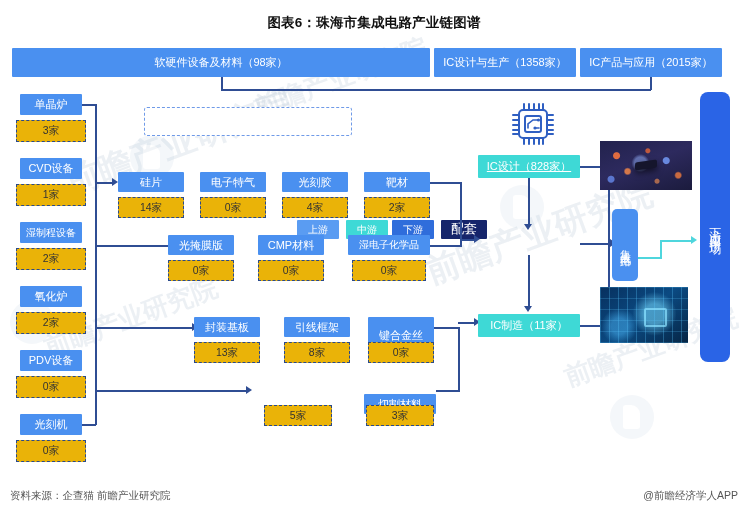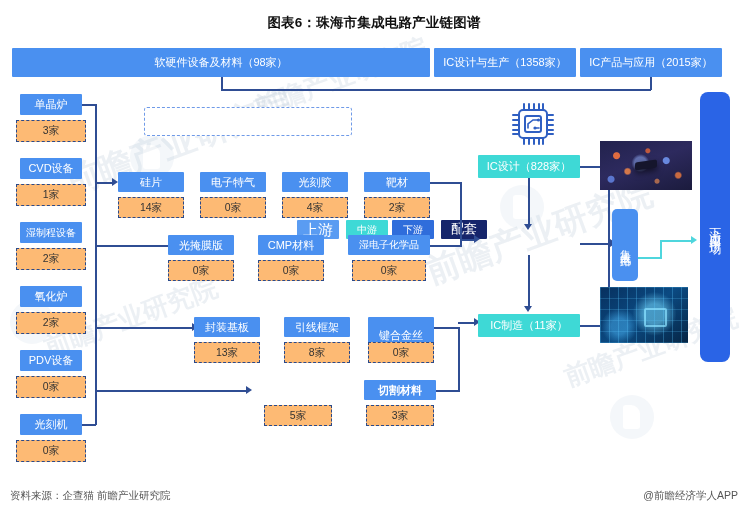--- a/index.html
+++ b/index.html
@@ -34,21 +34,21 @@
       border-radius:1px;color:#fff;font-size:11px;line-height:1.15;}
   .pill.blue{background:#4a90f0;}
   .pill.blue2{background:#5a9cf2;}
   .pill.cyan{background:#3ed9d6;}
   .pill.royal{background:#2f6ddb;}
   .pill.navy{background:#16256b;}
 
   
   .cnt{position:absolute;box-sizing:border-box;display:flex;
       align-items:center;justify-content:center;
-      border:1px dashed #2b4a8a;background:#fdba74;
+      border:1px dashed #2b4a8a;background:#eab308;
       color:#333;font-size:10.5px;}
 
   
   #legend{position:absolute;box-sizing:border-box;
       border:1px dashed #6f9ae8;border-radius:3px;background:#fff;}
 
   
   .ln{position:absolute;background:#2f4d93;}
   .ln.h{height:1.5px;}
   .ln.v{width:1.5px;}
@@ -132,21 +132,21 @@
 
   <div class="pill blue" style="left:12px;top:48px;width:418px;height:29px;">软硬件设备及材料（98家）</div>
   <div class="pill blue" style="left:434px;top:48px;width:142px;height:29px;">IC设计与生产（1358家）</div>
   <div class="pill blue" style="left:580px;top:48px;width:142px;height:29px;">IC产品与应用（2015家）</div>
 
   <div class="ln v" style="left:221px;top:77px;height:13px;"></div>
   <div class="ln h" style="left:221px;top:89px;width:430px;"></div>
   <div class="ln v" style="left:650px;top:77px;height:13px;"></div>
 
   <div id="legend" style="left:144px;top:107px;width:208px;height:29px;">
-    <div class="pill blue2" style="left:152px;top:112px;width:42px;height:19px;font-size:15px;">上游</div>
+    <div class="pill blue2" style="left:152px;top:112px;width:42px;height:19px;font-size:10px;">上游</div>
     <div class="pill cyan" style="left:201px;top:112px;width:42px;height:19px;font-size:10px;">中游</div>
     <div class="pill royal" style="left:247px;top:112px;width:42px;height:19px;font-size:10px;">下游</div>
     <div class="pill navy" style="left:296px;top:112px;width:46px;height:19px;font-size:13px;">配套</div>
   </div>
 
   <div class="pill blue" style="left:20px;top:94px;width:62px;height:21px;">单晶炉</div>
   <div class="cnt" style="left:16px;top:120px;width:70px;height:22px;">3家</div>
 
   <div class="pill blue" style="left:20px;top:158px;width:62px;height:21px;">CVD设备</div>
   <div class="cnt" style="left:16px;top:184px;width:70px;height:22px;">1家</div>
@@ -204,21 +204,21 @@
   <div class="cnt" style="left:194px;top:342px;width:66px;height:21px;">13家</div>
 
   <div class="pill blue" style="left:284px;top:317px;width:66px;height:20px;">引线框架</div>
   <div class="cnt" style="left:284px;top:342px;width:66px;height:21px;">8家</div>
 
   <div class="pill blue" style="left:368px;top:317px;width:66px;height:36px;">键合金丝</div>
   <div class="cnt" style="left:368px;top:342px;width:66px;height:21px;">0家</div>
 
   <div class="cnt" style="left:264px;top:405px;width:68px;height:21px;">5家</div>
 
-  <div class="pill blue" style="left:364px;top:380px;width:72px;height:20px;font-weight:bold;">切割材料</div>
+  <div class="pill blue" style="left:364px;top:394px;width:72px;height:20px;">切割材料</div>
   <div class="cnt" style="left:366px;top:405px;width:68px;height:21px;">3家</div>
 
   <div class="ln h" style="left:430px;top:182px;width:32px;"></div>
   <div class="ln v" style="left:460px;top:182px;height:63px;"></div>
   <div class="ln h" style="left:430px;top:245px;width:32px;"></div>
   <div class="ln v" style="left:460px;top:213px;height:27px;"></div>
   <div class="ln h" style="left:460px;top:239px;width:15px;"></div>
   <div class="arrow right" style="left:474px;top:235px;"></div>
 
   <div class="ln h" style="left:434px;top:327px;width:26px;"></div>
@@ -255,21 +255,21 @@
           <path d="M39 17 L45 17"></path>
             <path d="M39 22 L45 22"></path>
             <path d="M39 27 L45 27"></path>
           <path d="M39 32 L45 32"></path>
             <path d="M39 36 L45 36"></path>
         </g>
       </g>
     </svg>
   </div>
 
-  <div class="pill cyan" style="left:478px;top:155px;width:102px;height:23px;">IC设计（828家）</div>
+  <div class="pill cyan" style="left:478px;top:155px;width:102px;height:23px;text-decoration:underline;">IC设计（828家）</div>
   <div class="pill cyan" style="left:478px;top:314px;width:102px;height:23px;">IC制造（11家）</div>
 
   <div class="ln v" style="left:528px;top:178px;height:46px;"></div>
   <div class="arrow down" style="left:524px;top:224px;"></div>
   <div class="ln v" style="left:528px;top:255px;height:51px;"></div>
   <div class="arrow down" style="left:524px;top:306px;"></div>
 
   <div class="ln h" style="left:580px;top:166px;width:30px;"></div>
   <div class="ln v" style="left:608px;top:166px;height:77px;"></div>
 

